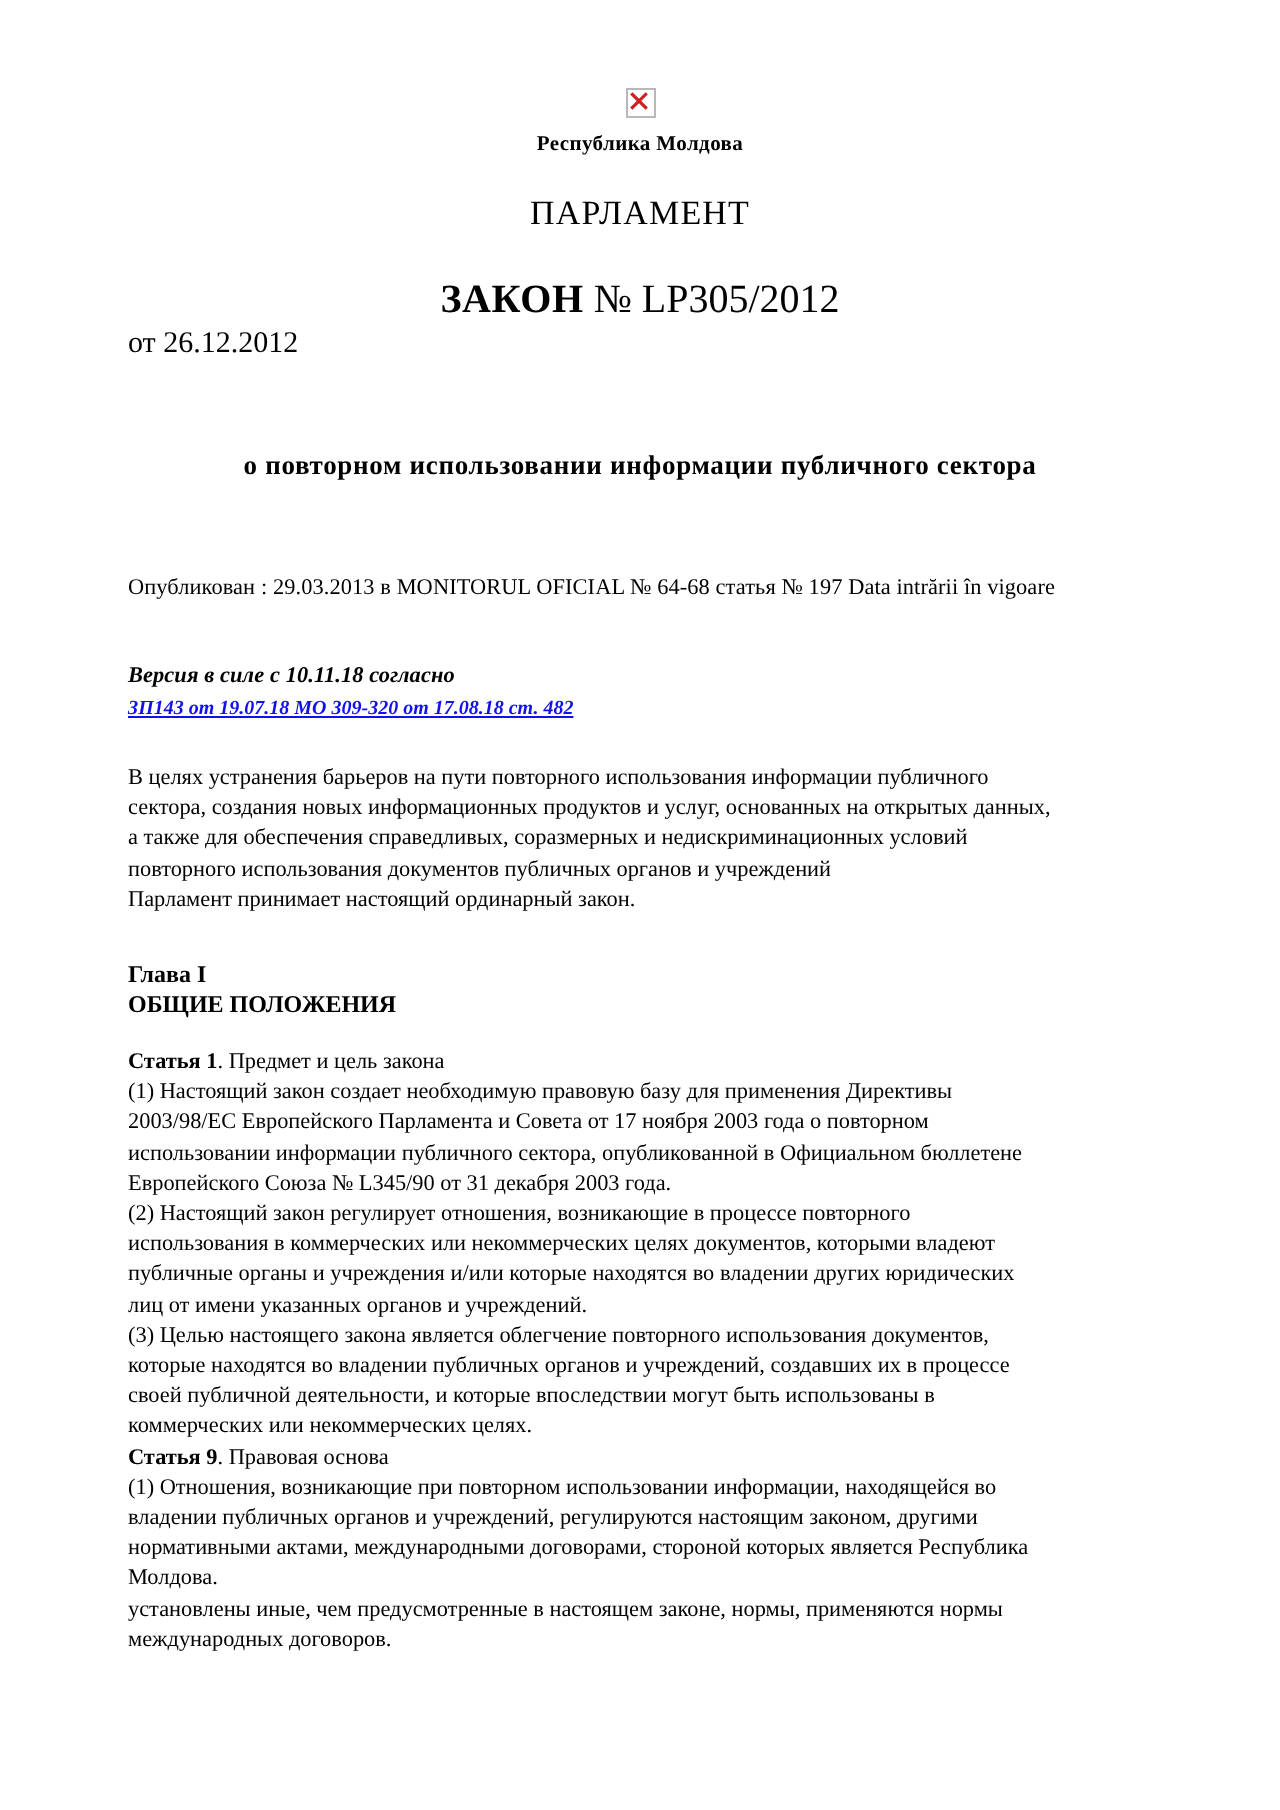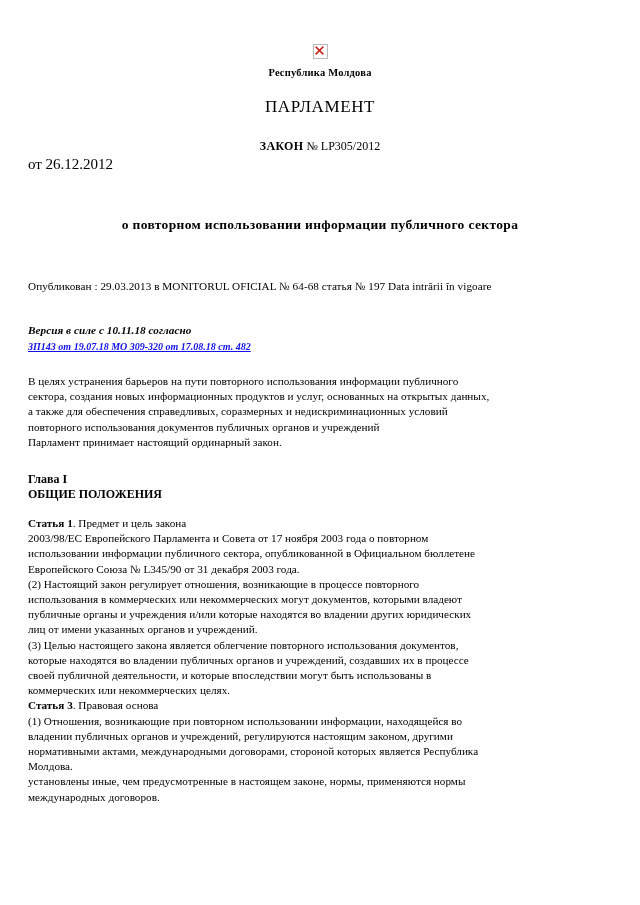--- a/index.html
+++ b/index.html
@@ -12,21 +12,21 @@
     height: 905px;
     font-family: "Liberation Serif", "DejaVu Serif", serif;
     color: #000000;
     -webkit-font-smoothing: antialiased;
   }
   .page {
     position: relative;
     width: 640px;
     height: 905px;
     box-sizing: border-box;
-    padding: 0 28px;
+    padding: 0 64px;
     overflow: hidden;
   }
 
   
   .broken-img-wrap {
     text-align: center;
     padding-top: 44px;
     line-height: 0;
   }
   .broken-img {
@@ -49,21 +49,21 @@
     margin-top: 8px;
   }
   .hdr-parliament {
     text-align: center;
     font-size: 17px;
     letter-spacing: .6px;
     margin-top: 19px;
   }
   .hdr-law {
     text-align: center;
-    font-size: 12px;
+    font-size: 20px;
     margin-top: 22px;
   }
   .hdr-law b { font-weight: bold; letter-spacing: .3px; }
   .hdr-date {
     font-size: 15px;
     margin-top: 2px;
   }
 
   .doc-title {
     text-align: center;
@@ -159,35 +159,36 @@
     <span>Парламент принимает настоящий ординарный закон.</span>
   </div>
 
   <div class="chapter">
     <span>Глава I</span>
     <span>ОБЩИЕ ПОЛОЖЕНИЯ</span>
   </div>
 
   <div class="body-text">
     <span class="ln"><span class="art-label">Статья 1</span><span>. Предмет и цель закона</span></span>
+    <span class="ln">(1) Настоящий закон создает необходимую правовую базу для применения Директивы</span>
     <span class="ln">2003/98/ЕС Европейского Парламента и Совета от 17 ноября 2003 года о повторном</span>
     <span class="ln">использовании информации публичного сектора, опубликованной в Официальном бюллетене</span>
     <span class="ln">Европейского Союза № L345/90 от 31 декабря 2003 года.</span>
     <span class="ln">(2) Настоящий закон регулирует отношения, возникающие в процессе повторного</span>
-    <span class="ln">использования в коммерческих или некоммерческих могут документов, которыми владеют</span>
+    <span class="ln">использования в коммерческих или некоммерческих целях документов, которыми владеют</span>
     <span class="ln">публичные органы и учреждения и/или которые находятся во владении других юридических</span>
     <span class="ln">лиц от имени указанных органов и учреждений.</span>
     <span class="ln">(3) Целью настоящего закона является облегчение повторного использования документов,</span>
     <span class="ln">которые находятся во владении публичных органов и учреждений, создавших их в процессе</span>
     <span class="ln">своей публичной деятельности, и которые впоследствии могут быть использованы в</span>
     <span class="ln">коммерческих или некоммерческих целях.</span>
   </div>
 
   <div class="body-text" style="margin-top:0">
-    <span class="ln"><span class="art-label">Статья 3</span><span>. Правовая основа</span></span>
+    <span class="ln"><span class="art-label">Статья 9</span><span>. Правовая основа</span></span>
     <span class="ln">(1) Отношения, возникающие при повторном использовании информации, находящейся во</span>
     <span class="ln">владении публичных органов и учреждений, регулируются настоящим законом, другими</span>
     <span class="ln">нормативными актами, международными договорами, стороной которых является Республика</span>
     <span class="ln">Молдова.</span>
     <span class="ln">установлены иные, чем предусмотренные в настоящем законе, нормы, применяются нормы</span>
     <span class="ln">международных договоров.</span>
   </div>
 
 </div>
 

